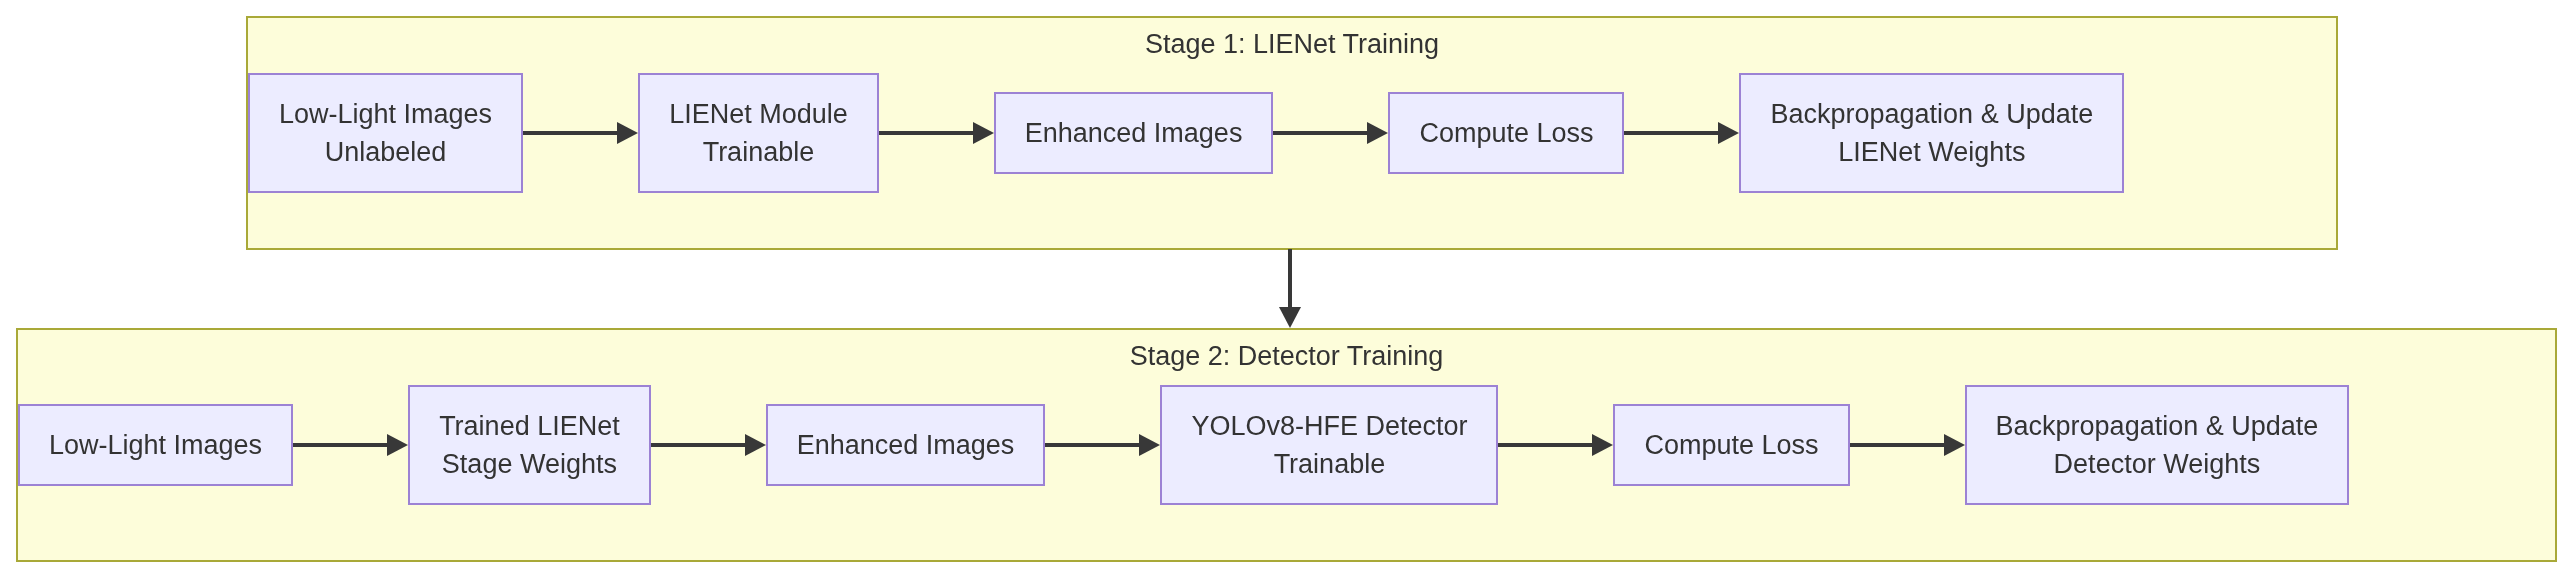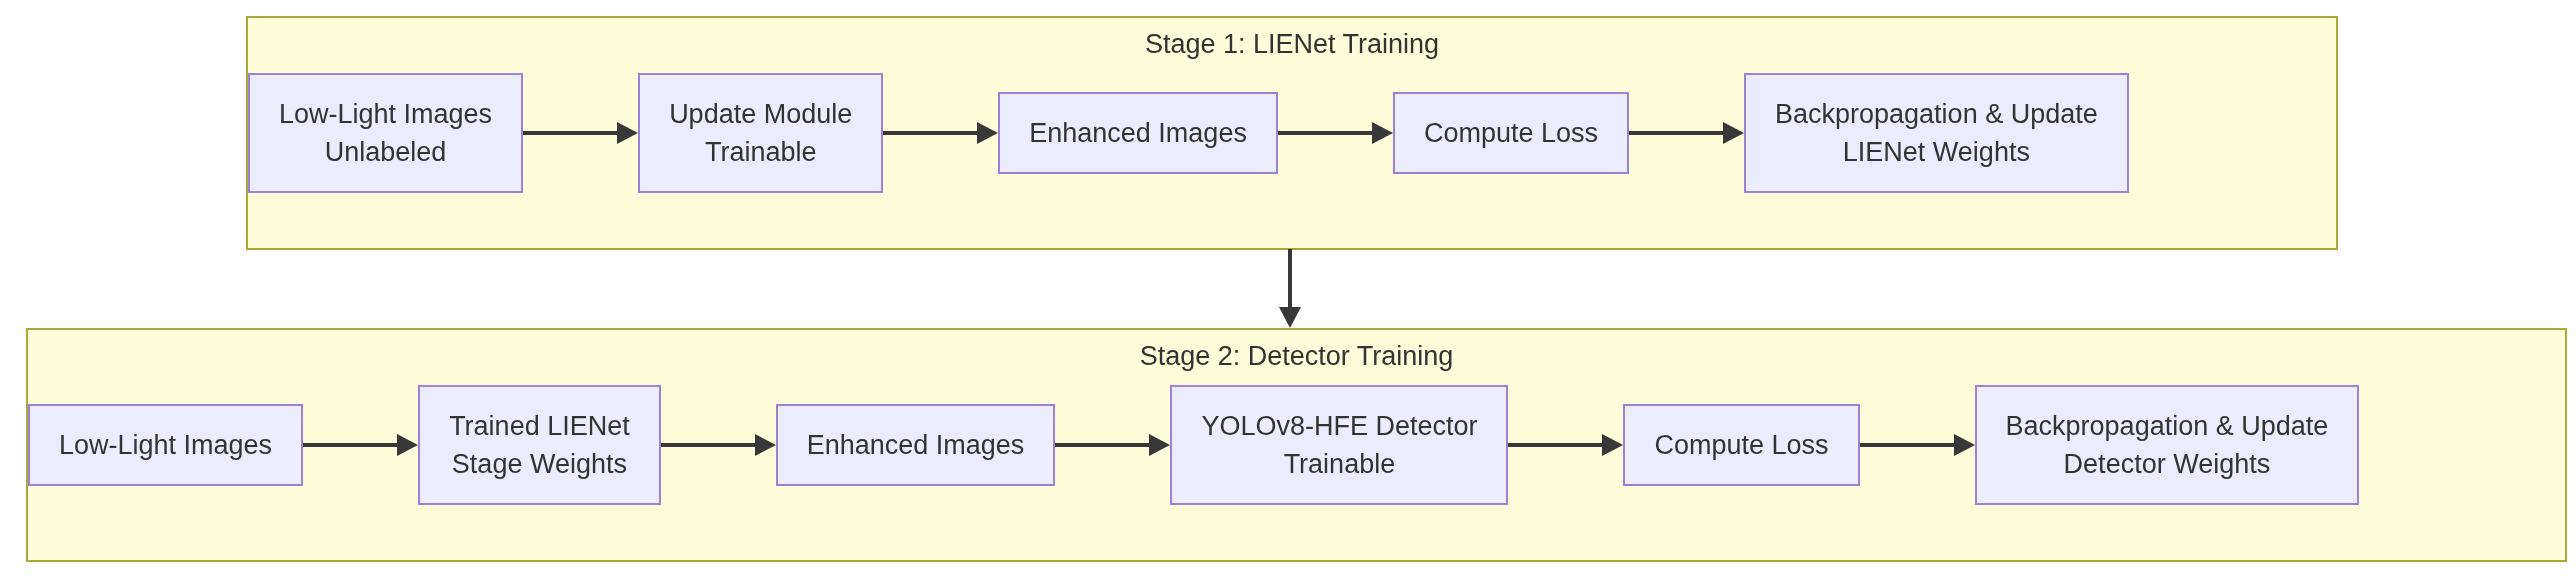--- a/index.html
+++ b/index.html
@@ -24,21 +24,21 @@
     background: var(--canvas-bg);
     overflow: hidden;
     border-radius: 12px;
   }
   .cluster {
     position: absolute;
     background: var(--cluster-fill);
     border: 2.9px solid var(--cluster-border);
   }
   .cluster-stage1 { left: 246px; top: 16px;  width: 2092px; height: 234px; }
-  .cluster-stage2 { left: 26px;  top: 328px; width: 2541px; height: 234px; }
+  .cluster-stage2 { left: 16px;  top: 328px; width: 2541px; height: 234px; }
   .cluster-title {
     position: absolute;
     top: 9.4px; left: 0; right: 0;
     text-align: center;
     font-size: 27px;
     line-height: 35px;
     color: var(--text);
   }
   .node-row {
     position: absolute;
@@ -104,21 +104,21 @@
     <div class="node-row">
       <div class="node">
         <span class="node-label">Low-Light Images
 Unlabeled</span>
       </div>
       <div class="harrow">
           <i class="shaft"></i>
           <i class="head"></i>
         </div>
       <div class="node">
-        <span class="node-label">Update Module
+        <span class="node-label">LIENet Module
 Trainable</span>
       </div>
       <div class="harrow">
           <i class="shaft"></i>
           <i class="head"></i>
         </div>
       <div class="node">
         <span class="node-label">Enhanced Images</span>
       </div>
       <div class="harrow">

